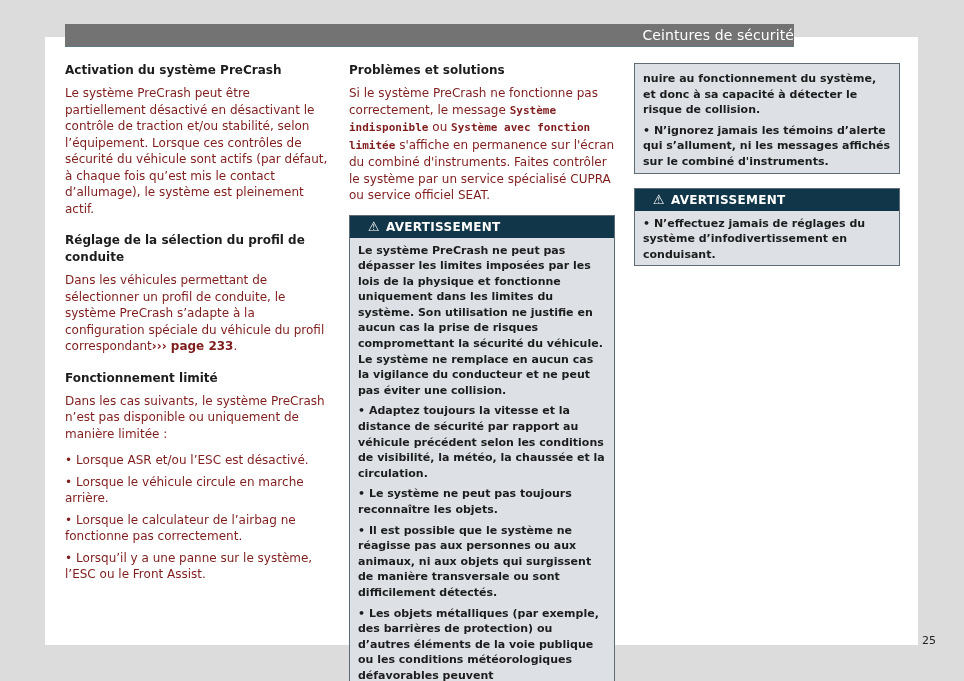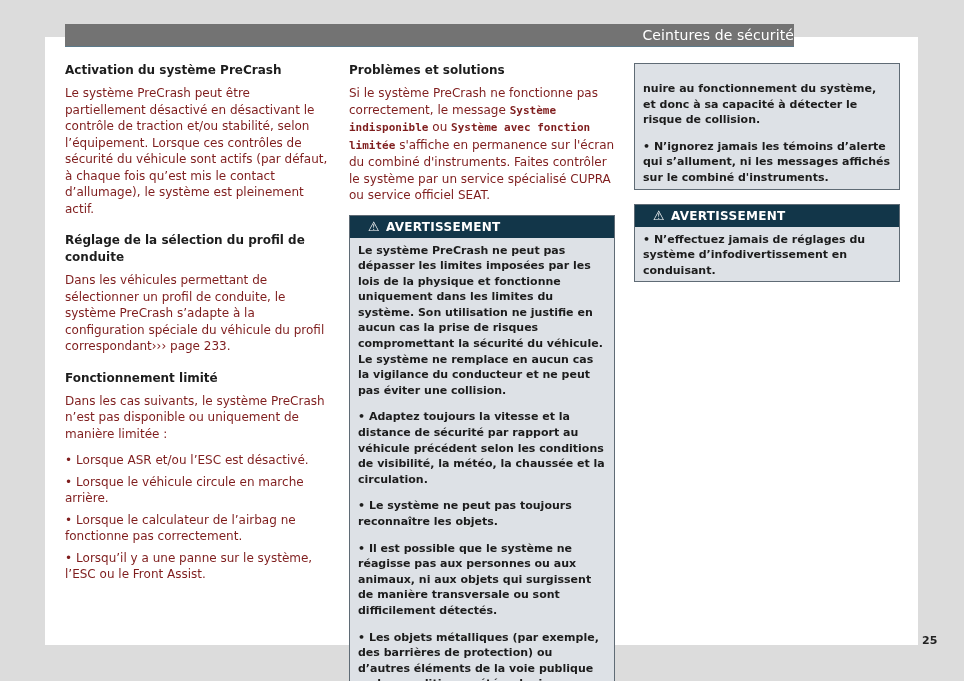--- a/index.html
+++ b/index.html
@@ -46,21 +46,21 @@
   }
   p {
     margin: 0;
     font-size: 12px;
     line-height: 16.5px;
     color: #7f1d1d;
   }
   .section { margin-bottom: 15px; }
   .bullet { margin-top: 5px; }
   .bullet .dot { margin-right: 4px; }
-  .ref-bold { font-weight: normal; text-align: right; }
+  .ref-bold { font-weight: bold; text-align: right; }
   .mono {
     font-family: "DejaVu Sans Mono", monospace;
     font-weight: bold;
     font-size: 11px;
   }
 
   .warn-box {
     background: #dde1e6;
     border: 1px solid #5f6b75;
     font-weight: bold;
@@ -80,31 +80,31 @@
     margin-right: 6px;
     font-size: 13px;
   }
   .warn-body { padding: 5px 8px 3px 8px; }
   .warn-body p {
     font-size: 11px;
     line-height: 15.6px;
     font-weight: bold;
     color: #1c1c1c;
   }
-  .warn-body p + p { margin-top: 11px; }
+  .warn-body p + p { margin-top: 5px; }
 
   .box-mid { margin-top: 11px; }
-  .box-right-cont { padding-top: 12px; }
+  .box-right-cont { padding-top: 2px; }
   .box-right-2 { margin-top: 14px; }
 
   .page-number {
     position: absolute;
     left: 922px; top: 634px;
     font-size: 11px;
-    font-weight: bold;
+    font-weight: normal;
     color: #222;
   }
 </style>
 </head>
 <body>
 
 <div class="page"></div>
 
 <div class="header-bar">
   <span>Ceintures de sécurité</span>

